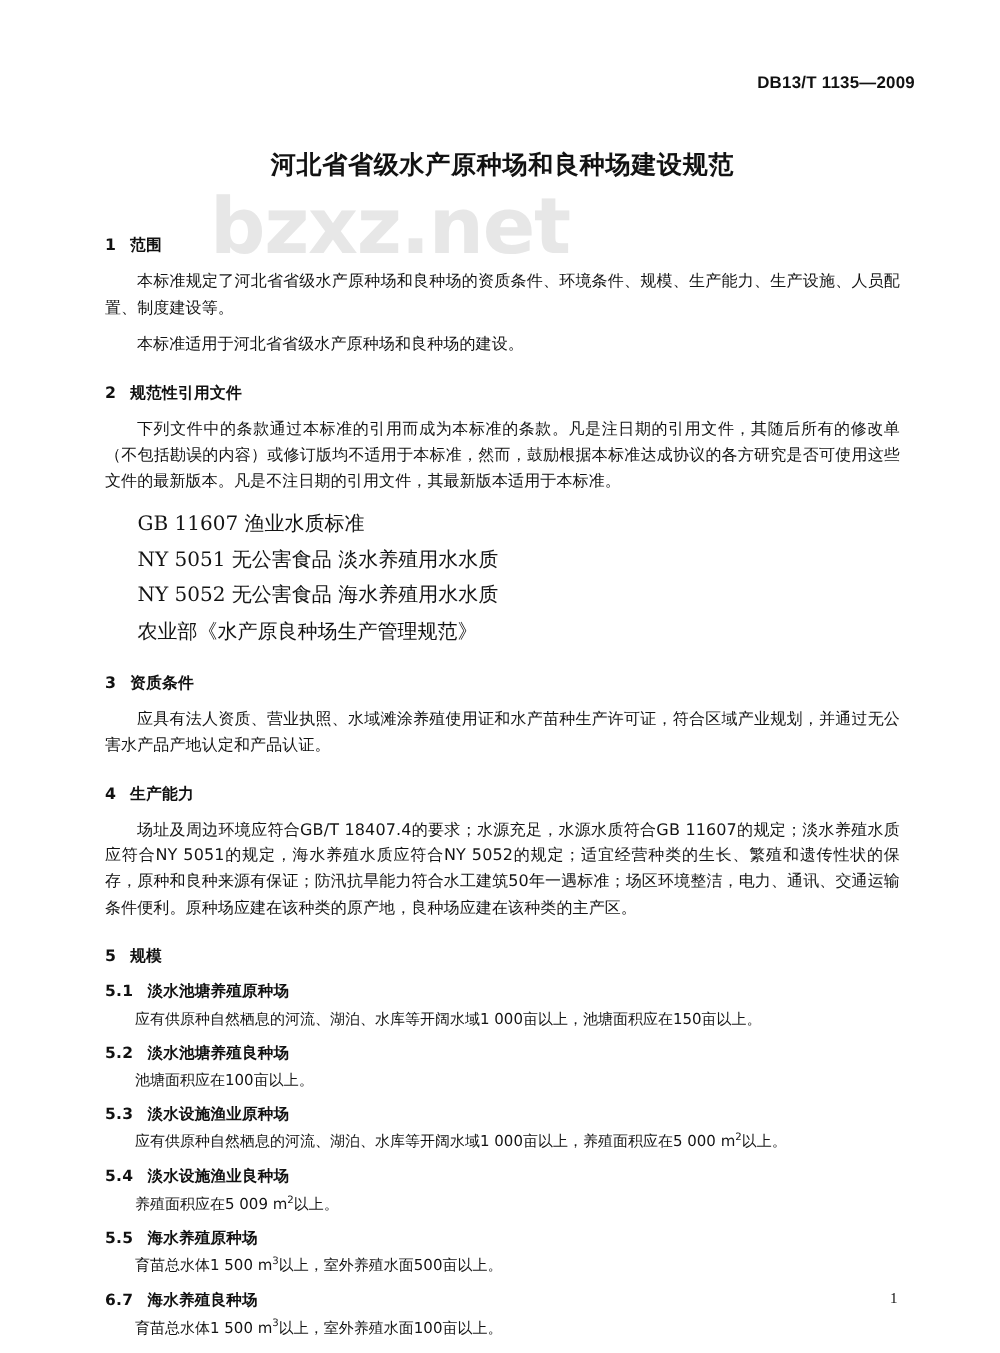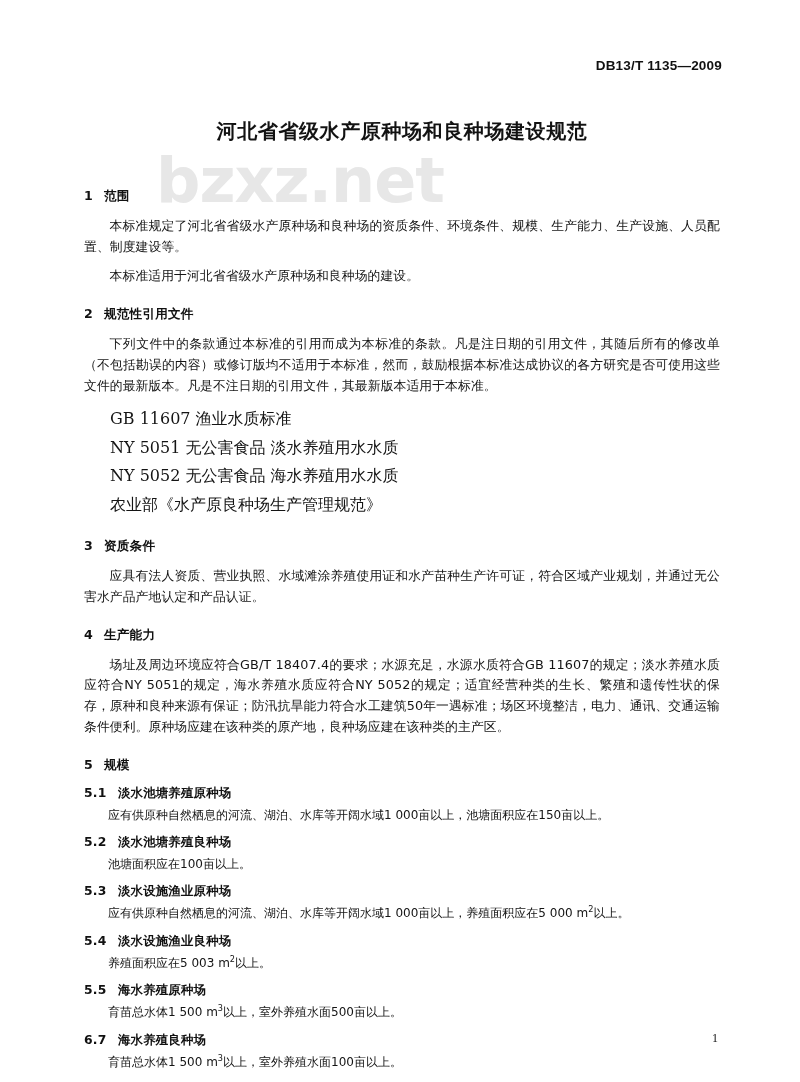--- a/index.html
+++ b/index.html
@@ -20,39 +20,39 @@
   .page {
     position: absolute;
     inset: 0;
     width: 800px;
     height: 1082px;
   }
 
   
   .watermark {
     position: absolute;
-    left: 156px;
+    left: 168px;
     top: 148px;
     width: 420px;
     height: 66px;
     font-family: "DejaVu Sans", "Liberation Sans", sans-serif;
     font-size: 62px;
     font-weight: bold;
     letter-spacing: -1px;
     color: #e7e7e7;
     line-height: 66px;
     user-select: none;
     z-index: 0;
     white-space: nowrap;
   }
 
   
   .std-header {
     position: absolute;
-    right: 78px;
+    right: 68px;
     top: 58px;
     font-family: "Liberation Sans", "DejaVu Sans", sans-serif;
     font-size: 13.5px;
     font-weight: bold;
     letter-spacing: 0.2px;
     color: #111;
     white-space: nowrap;
     z-index: 3;
   }
 
@@ -209,21 +209,21 @@
       <div class="sec-h sub">
         <span class="num">5.3</span><span>淡水设施渔业原种场</span>
       </div>
       <p class="subline"><span>应有供原种自然栖息的河流、湖泊、水库等开阔水域1 000亩以上，养殖面积应在5 000 m</span><sup>2</sup><span>以上。</span></p>
     </div>
 
     <div class="block sub">
       <div class="sec-h sub">
         <span class="num">5.4</span><span>淡水设施渔业良种场</span>
       </div>
-      <p class="subline"><span>养殖面积应在5 003 m</span><sup>2</sup><span>以上。</span></p>
+      <p class="subline"><span>养殖面积应在5 009 m</span><sup>2</sup><span>以上。</span></p>
     </div>
 
     <div class="block sub">
       <div class="sec-h sub">
         <span class="num">5.5</span><span>海水养殖原种场</span>
       </div>
       <p class="subline"><span>育苗总水体1 500 m</span><sup>3</sup><span>以上，室外养殖水面500亩以上。</span></p>
     </div>
 
     <div class="block sub">

